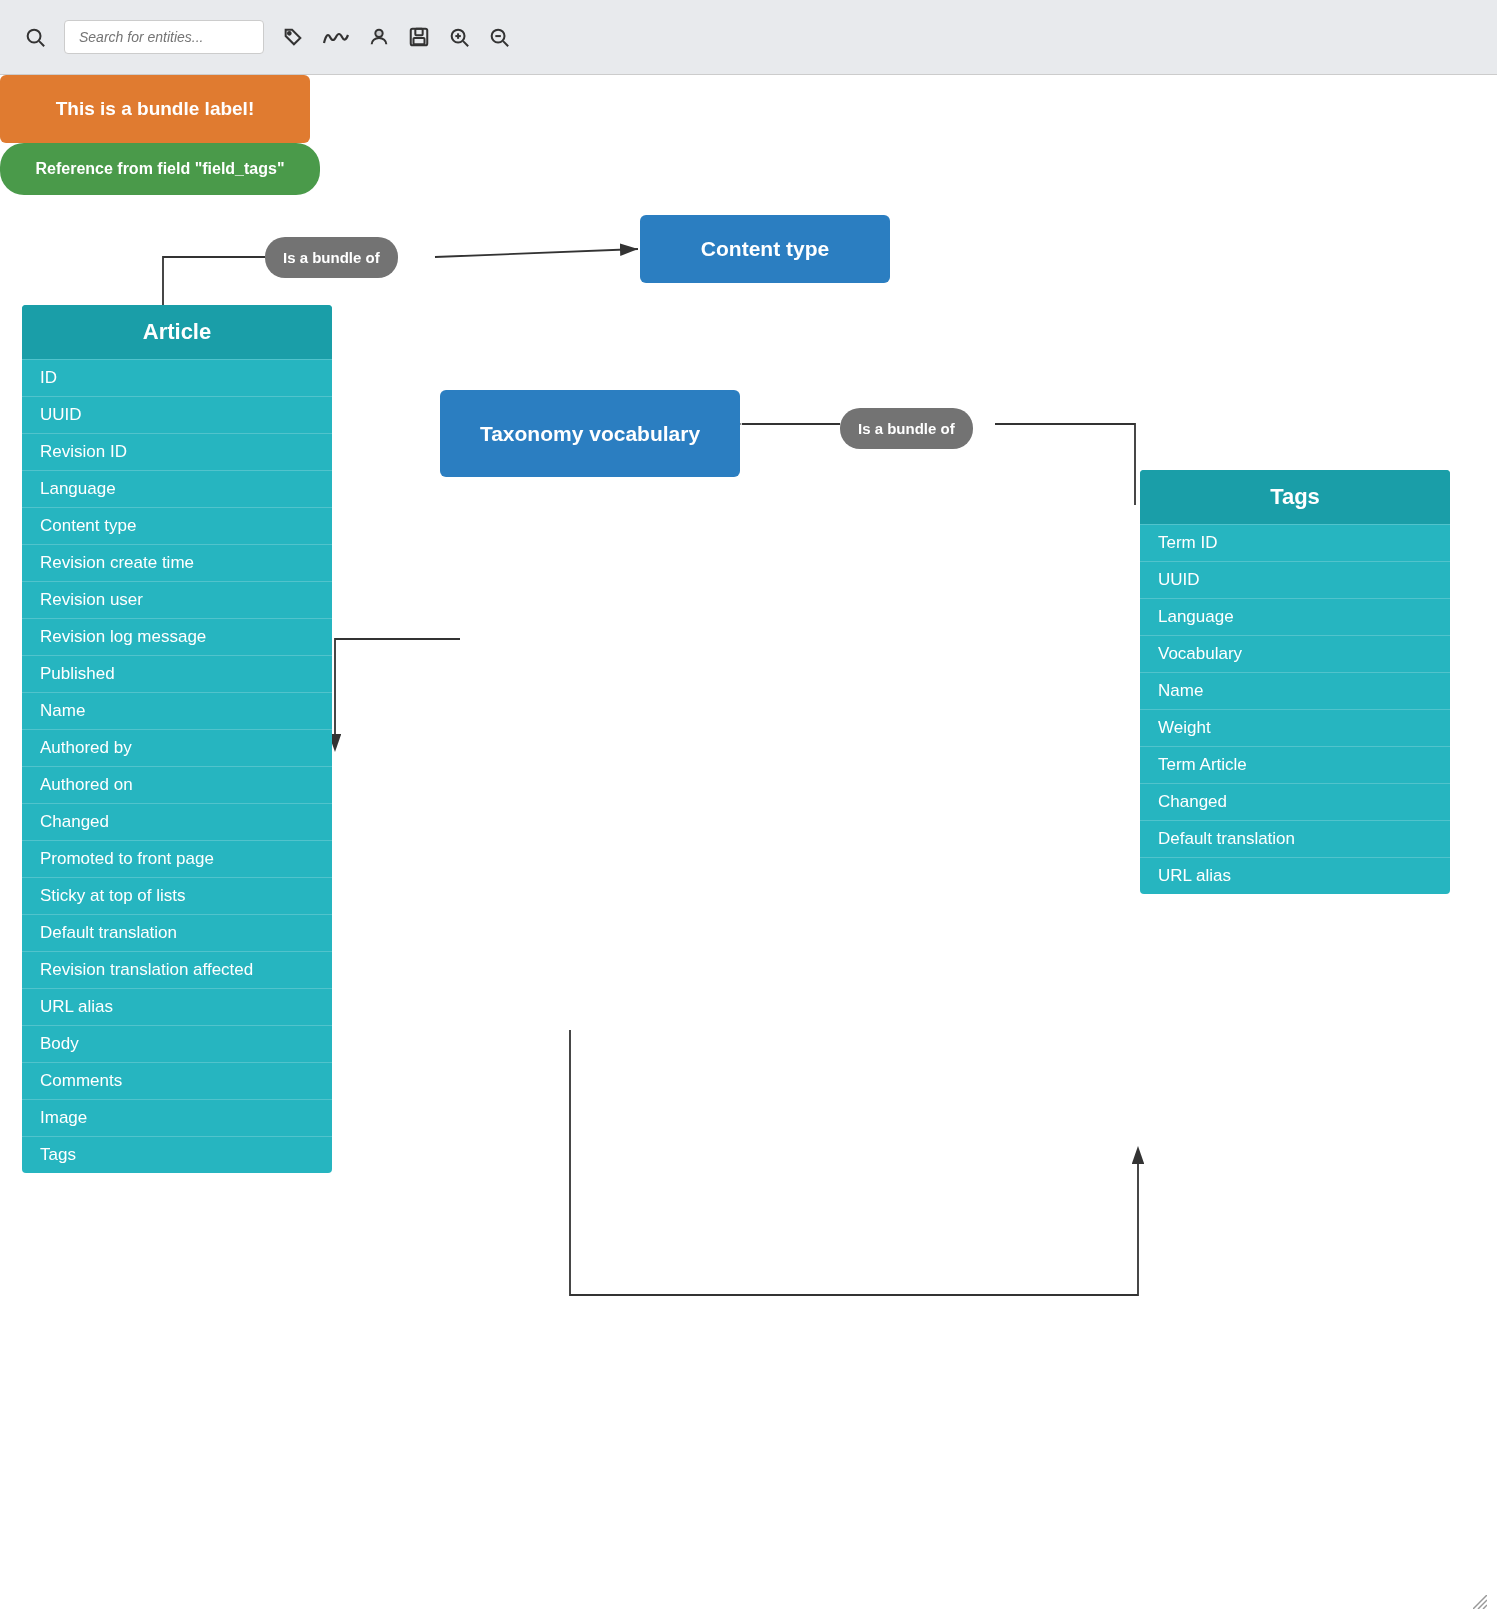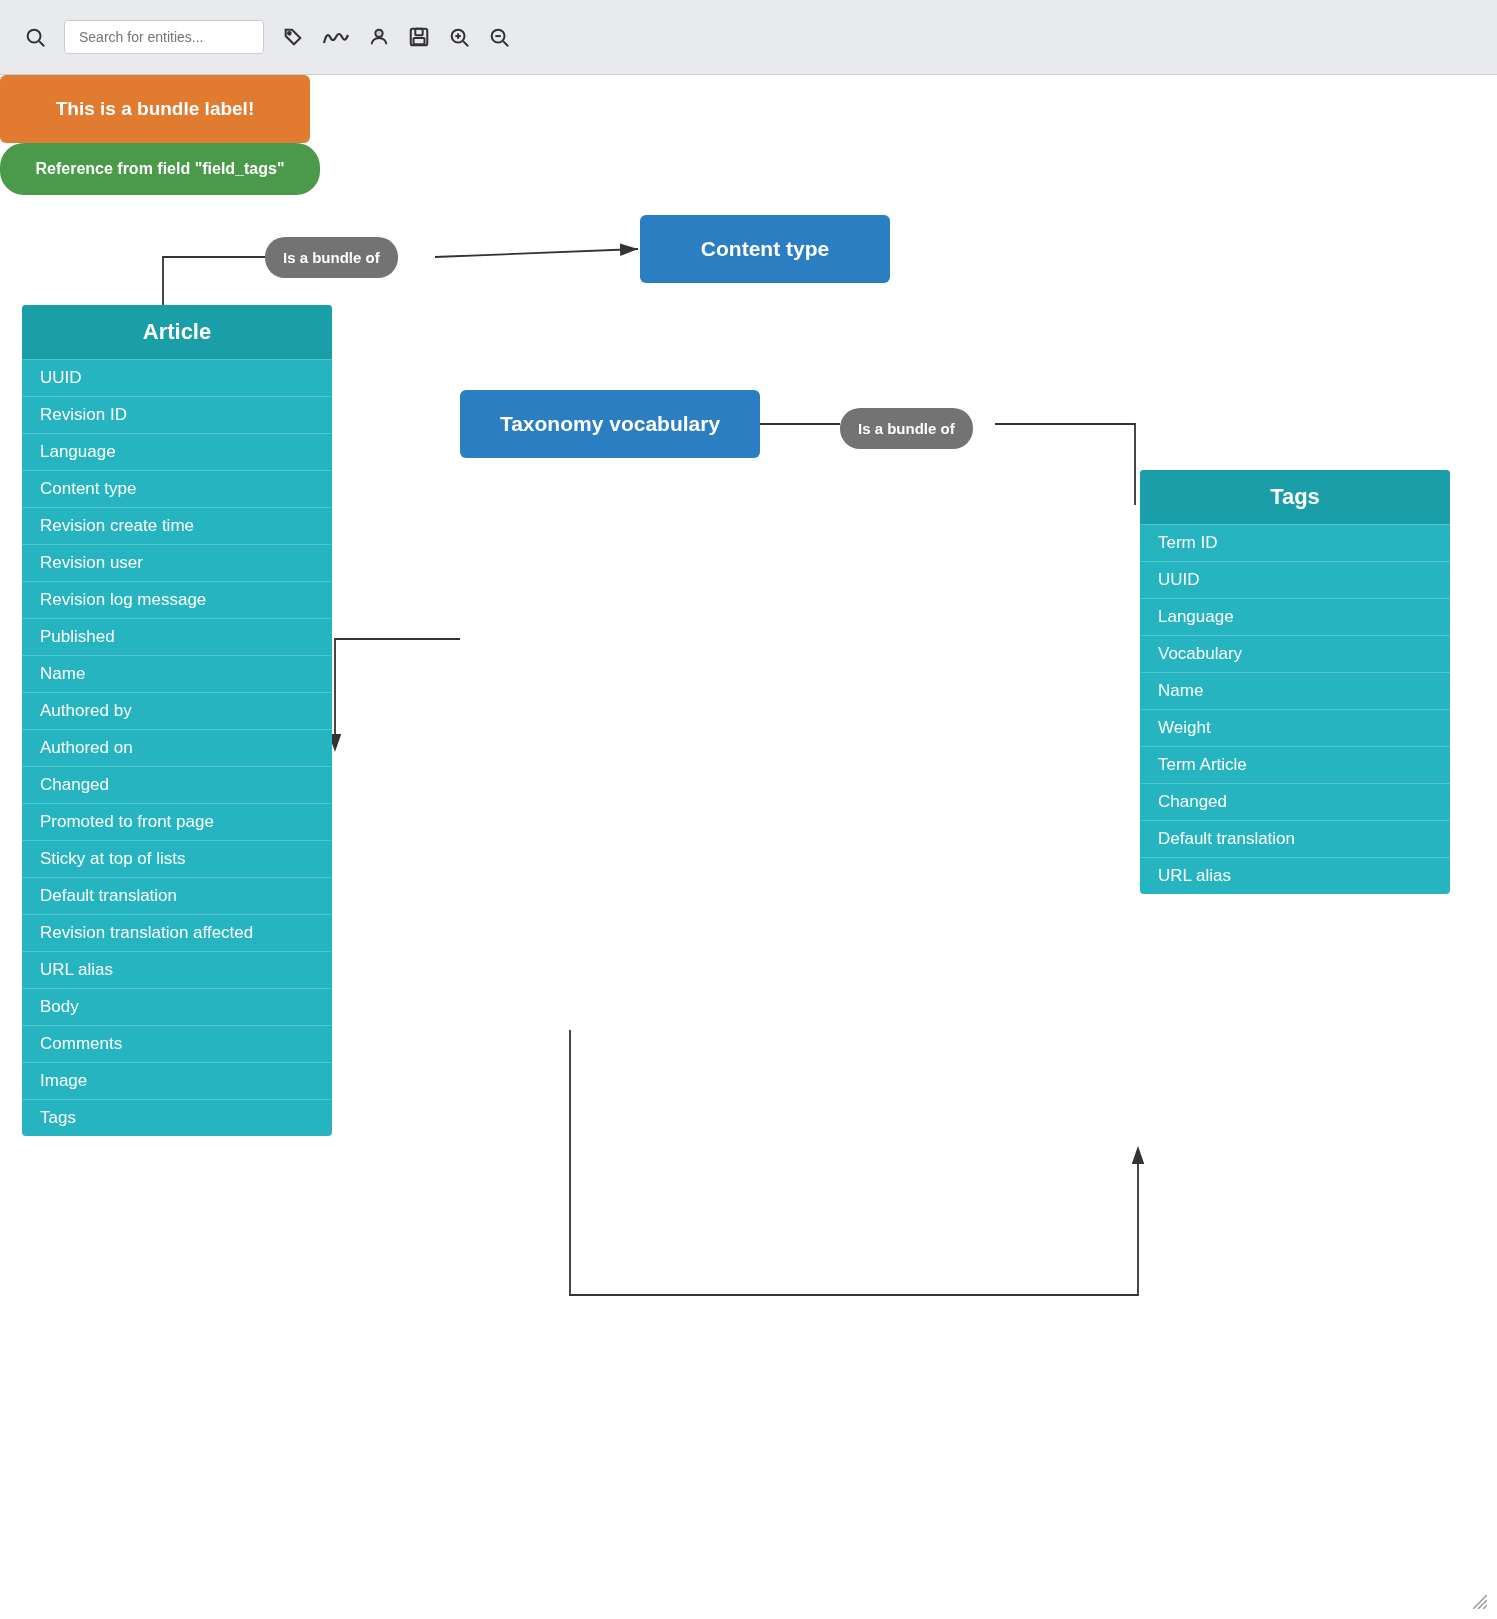--- a/index.html
+++ b/index.html
@@ -22,20 +22,21 @@
       border-bottom: 1px solid #ccc;
     }
     .toolbar-search-input {
       border: 1px solid #ccc;
       border-radius: 4px;
       padding: 8px 14px;
       font-size: 14px;
       width: 200px;
       background: #fff;
       outline: none;
+      font-style: italic;
     }
     .toolbar-icon {
       font-size: 22px;
       cursor: pointer;
       color: #333;
       display: flex;
       align-items: center;
       justify-content: center;
     }
 
@@ -108,24 +109,24 @@
       border-radius: 6px;
     }
     .content-type-box span {
       color: #fff;
       font-size: 21px;
       font-weight: bold;
     }
 
     
     .taxonomy-box {
-      left: 460px;
+      left: 440px;
       top: 315px;
       width: 300px;
-      height: 68px;
+      height: 87px;
       background: #2b7ec1;
       display: flex;
       align-items: center;
       justify-content: center;
       border-radius: 6px;
     }
     .taxonomy-box span {
       color: #fff;
       font-size: 21px;
       font-weight: bold;
@@ -306,20 +307,21 @@
 
   <div class="taxonomy-box entity-box">
     <span>Taxonomy vocabulary</span>
   </div>
 
   <div class="entity-box article-box">
     <div class="entity-box-header">
       <span>Article</span>
     </div>
     <div class="entity-box-fields">
+      <div class="entity-box-field">ID</div>
       <div class="entity-box-field">UUID</div>
       <div class="entity-box-field">Revision ID</div>
       <div class="entity-box-field">Language</div>
       <div class="entity-box-field">Content type</div>
       <div class="entity-box-field">Revision create time</div>
       <div class="entity-box-field">Revision user</div>
       <div class="entity-box-field">Revision log message</div>
       <div class="entity-box-field">Published</div>
       <div class="entity-box-field">Name</div>
       <div class="entity-box-field">Authored by</div>

